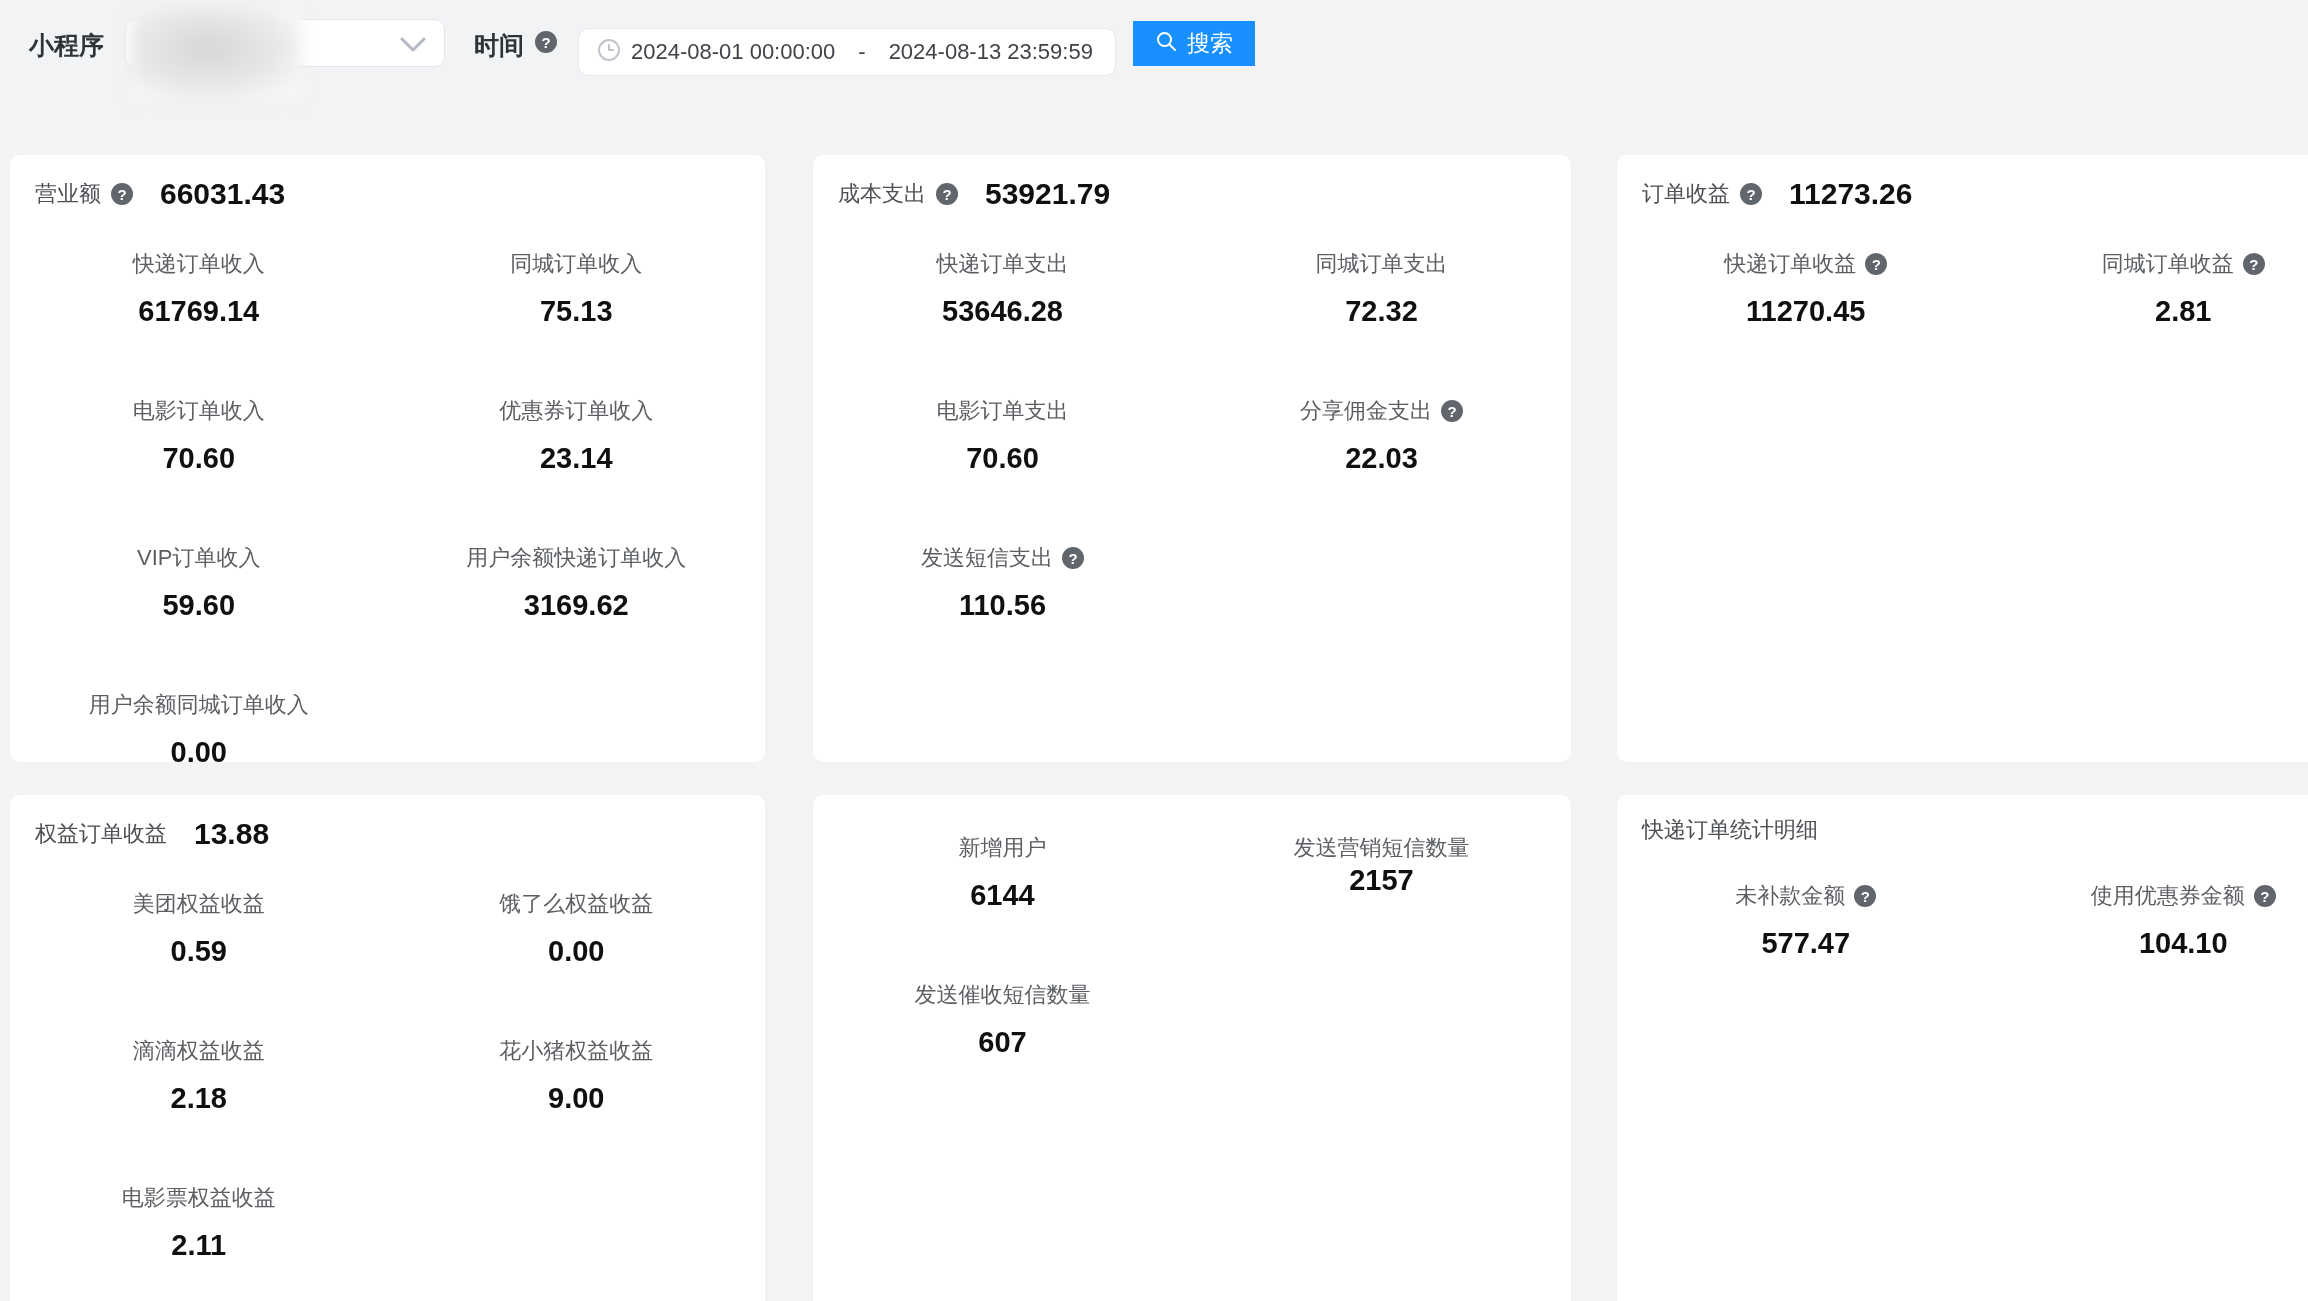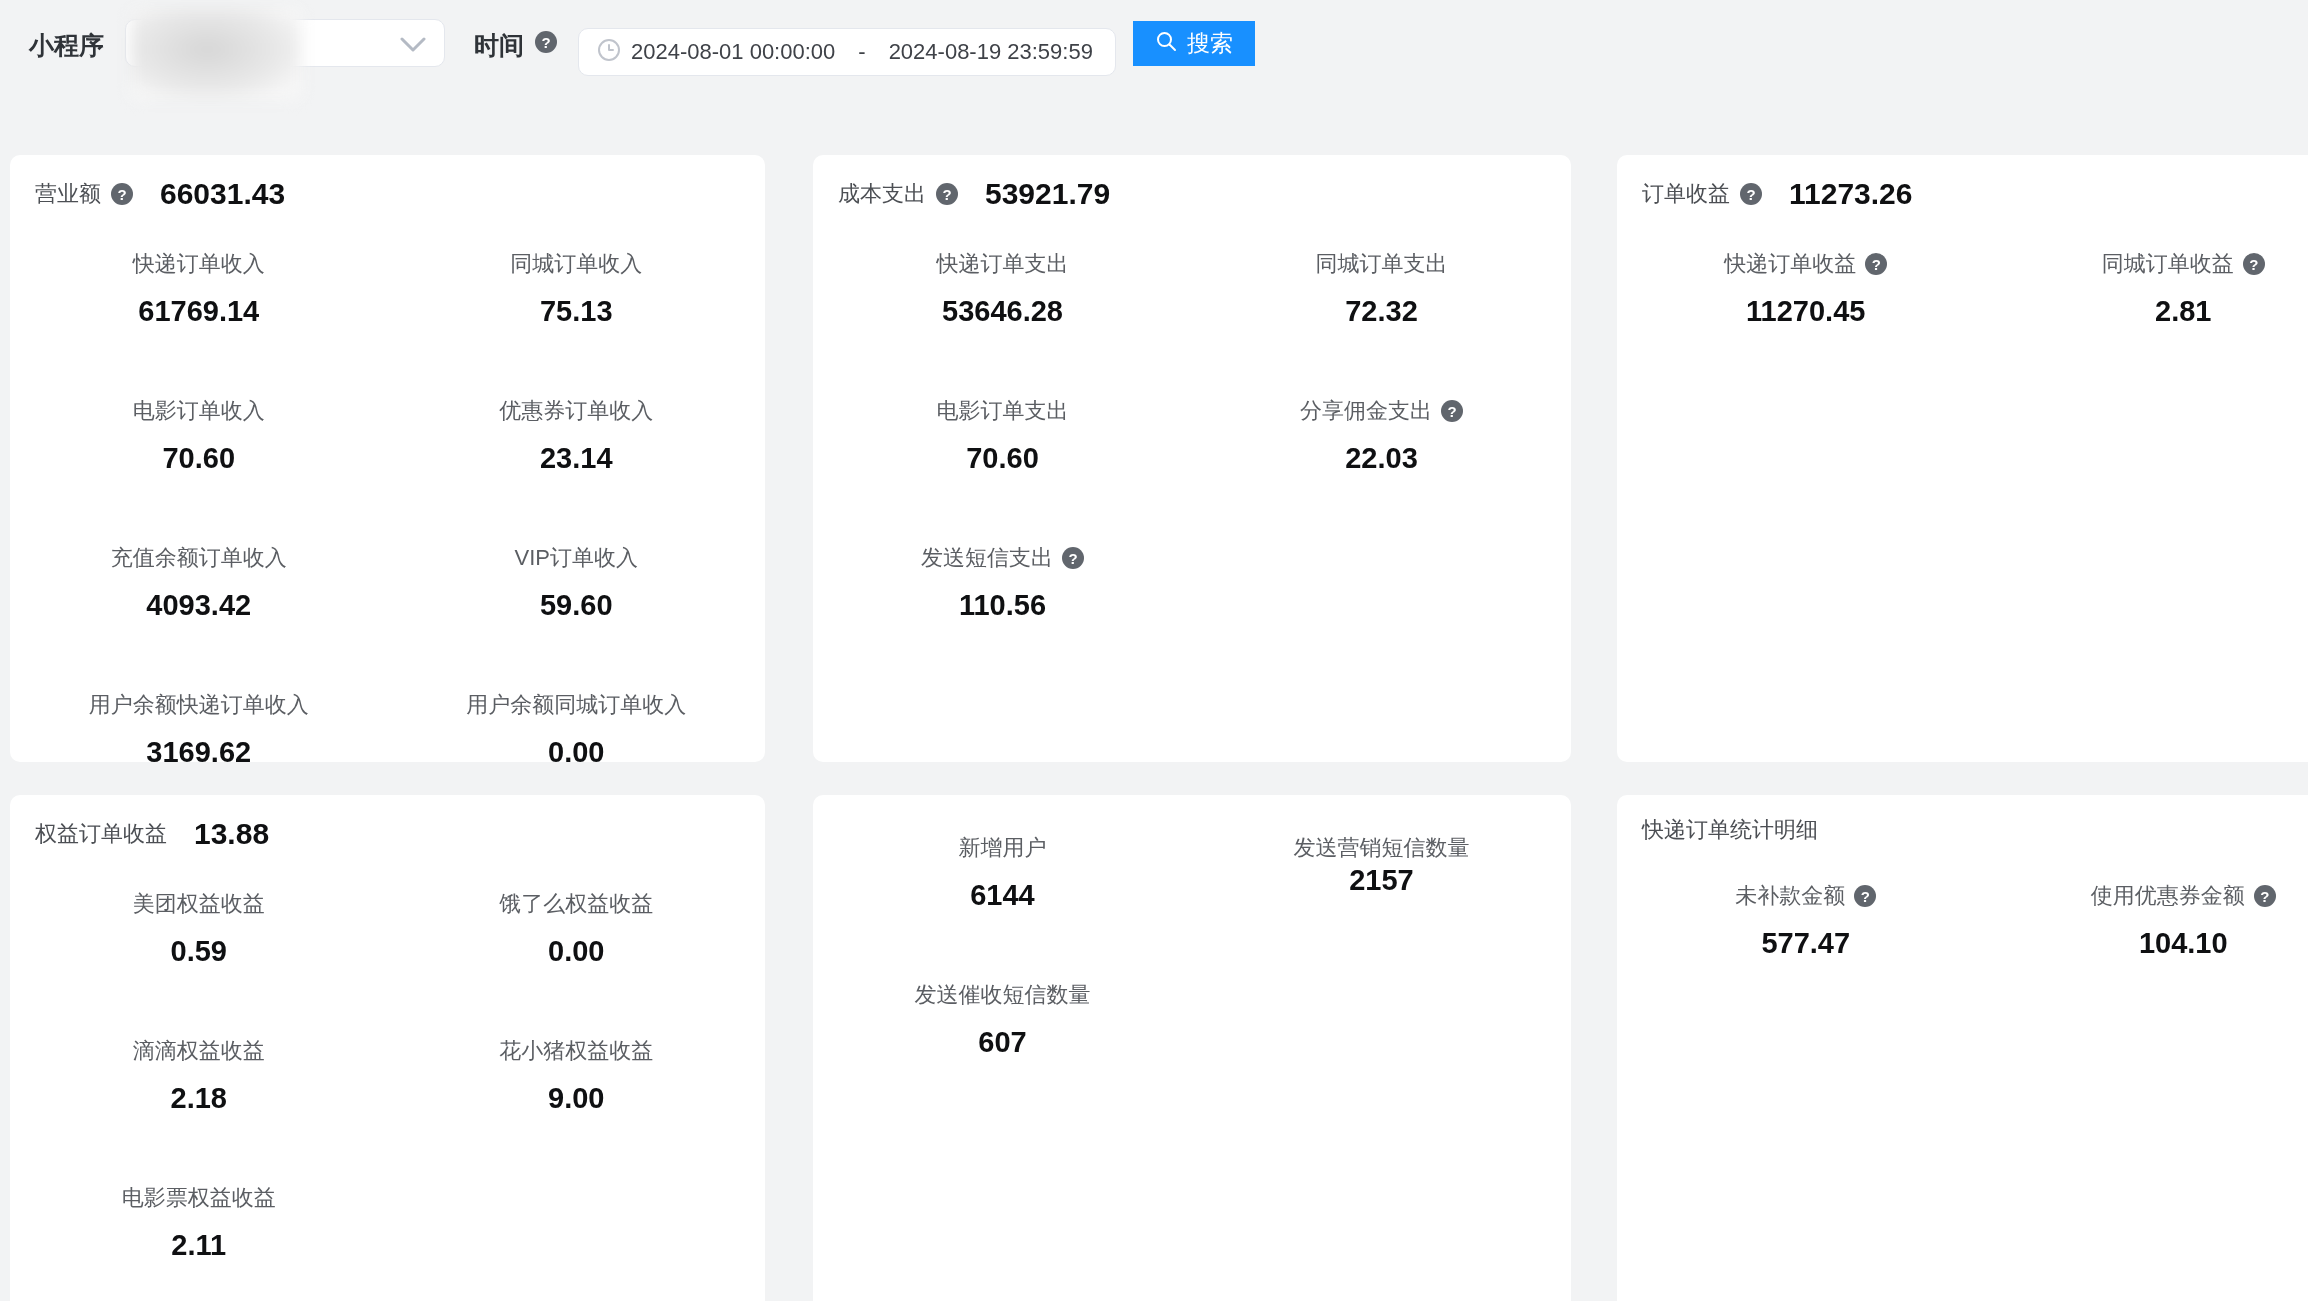--- a/index.html
+++ b/index.html
@@ -97,21 +97,21 @@
 
     <div class="date-range">
       <span class="clock">
         <svg width="24" height="24" viewBox="0 0 24 24">
             <circle cx="12" cy="12" r="10" fill="none" stroke="#c0c4cc" stroke-width="2"></circle>
             <path d="M12 7 v5 h4" fill="none" stroke="#c0c4cc" stroke-width="2" stroke-linecap="round" stroke-linejoin="round"></path>
           </svg>
       </span>
       <span class="date-text">2024-08-01 00:00:00</span>
       <span class="date-sep">-</span>
-      <span class="date-text">2024-08-19 23:59:59</span>
+      <span class="date-text">2024-08-13 23:59:59</span>
     </div>
 
     <button class="search-btn">
       <span>
         <svg width="22" height="22" viewBox="0 0 22 22">
             <circle cx="9.5" cy="9.5" r="6.5" fill="none" stroke="#ffffff" stroke-width="2"></circle>
             <line x1="14.5" y1="14.5" x2="20" y2="20" stroke="#ffffff" stroke-width="2" stroke-linecap="round"></line>
           </svg>
       </span>
       <span>搜索</span>
@@ -149,27 +149,20 @@
   </div>
           <div class="stat">
     <div class="stat-label">
       <span>优惠券订单收入</span>
 
     </div>
     <div class="stat-value">23.14</div>
   </div>
           <div class="stat">
     <div class="stat-label">
-      <span>充值余额订单收入</span>
-
-    </div>
-    <div class="stat-value">4093.42</div>
-  </div>
-          <div class="stat">
-    <div class="stat-label">
       <span>VIP订单收入</span>
 
     </div>
     <div class="stat-value">59.60</div>
   </div>
           <div class="stat">
     <div class="stat-label">
       <span>用户余额快递订单收入</span>
 
     </div>

